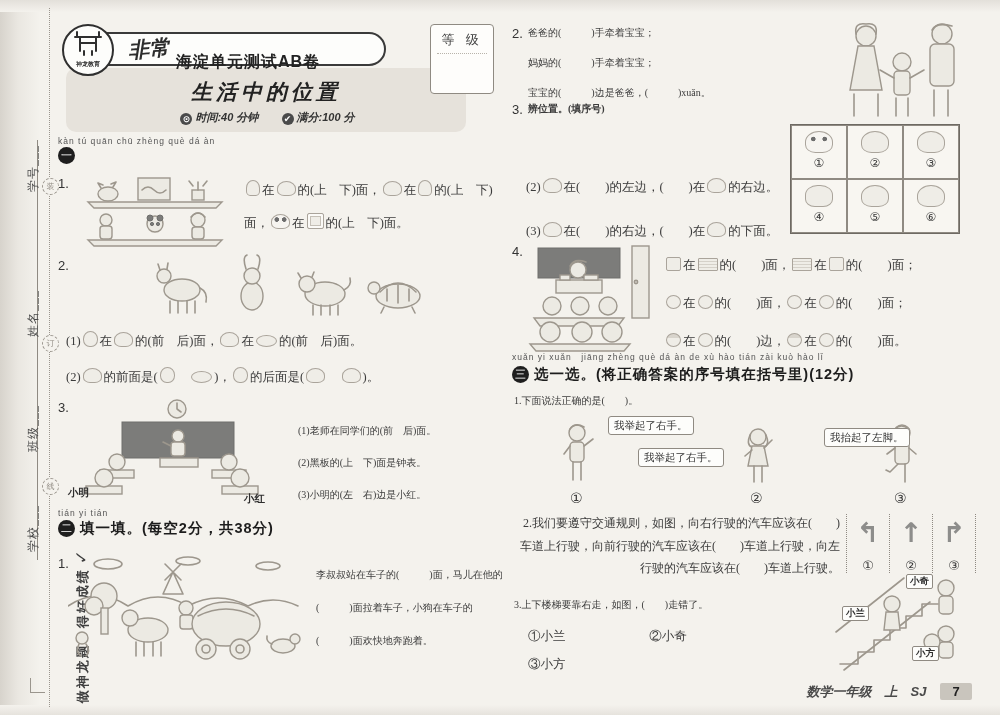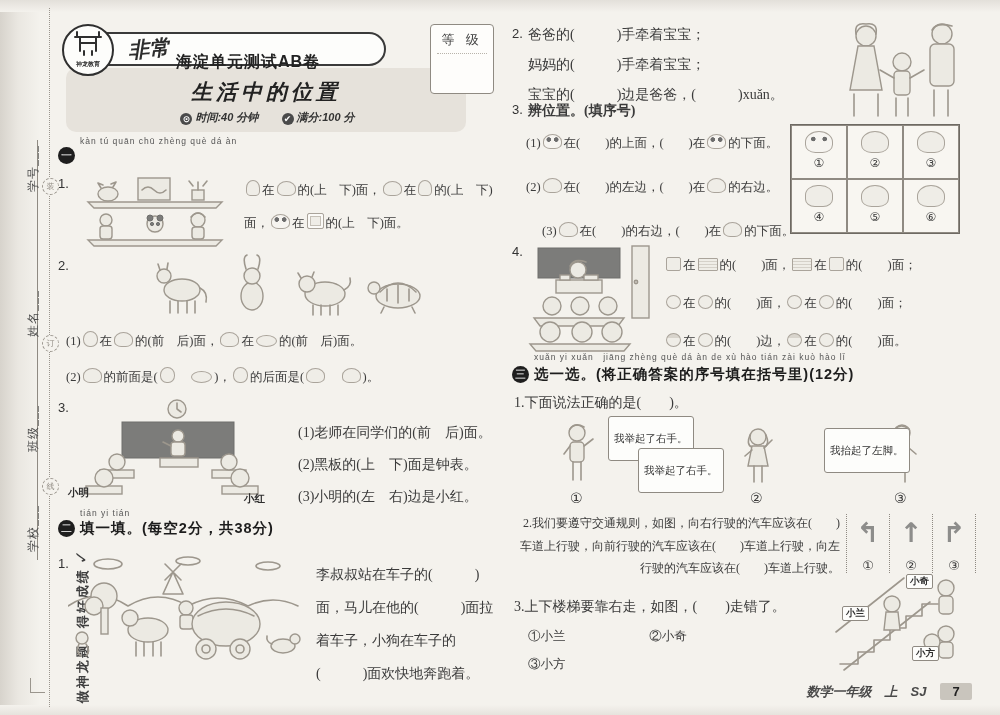--- a/index.html
+++ b/index.html
@@ -46,31 +46,31 @@
   .main-title{position:absolute;left:0;right:0;top:10px;text-align:center;font-family:"Liberation Sans",sans-serif;
         font-weight:bold;font-size:21px;letter-spacing:4px;color:#222;}
   .meta-row{position:absolute;left:0;right:0;top:42px;text-align:center;font-family:"Liberation Sans",sans-serif;
         font-size:11px;font-weight:bold;color:#333;}
   .meta-ic{display:inline-block;width:12px;height:12px;border-radius:50%;background:#4a4a4a;color:#fff;
         font-size:9px;line-height:12px;text-align:center;margin:0 3px;vertical-align:-1px;font-family:"DejaVu Sans",sans-serif;}
 
   
   .sec-head{position:absolute;left:0;}
   .pinyin{display:block;font-family:"Liberation Sans",sans-serif;font-size:8.5px;color:#555;
-        margin-left:22px;letter-spacing:1px;}
+        letter-spacing:1px;}
   .head-row{display:flex;align-items:center;margin-top:1px;}
   .sec-num{width:17px;height:17px;border-radius:50%;background:#1e1e1e;color:#fff;font-size:11px;
         line-height:17px;text-align:center;font-family:"Liberation Sans",sans-serif;flex:0 0 17px;}
   .sec-title{font-family:"Liberation Sans",sans-serif;font-weight:bold;font-size:14.5px;color:#1d1d1d;
         margin-left:5px;letter-spacing:1px;}
 
   
   .qno{position:absolute;font-size:13px;color:#333;font-family:"Liberation Sans",sans-serif;}
   .qline{position:absolute;font-size:12.5px;line-height:30px;color:#3b3b3b;}
-  .qpar{position:absolute;font-size:14px;color:#3b3b3b;}
+  .qpar{position:absolute;font-size:10px;color:#3b3b3b;}
   .lh34{line-height:33px;} .lh22{line-height:22.5px;font-size:12px;text-align:right;}
 
   
   .mini-icon{display:inline-block;width:17px;height:13px;border:1px solid #aaa49b;border-radius:60% 60% 45% 45%;
         background:#efede7;vertical-align:-2px;margin:0 2px;}
   .ic-picture-frame{width:15px;height:14px;border-radius:2px;box-shadow:inset 0 0 0 2px #fbfaf7,inset 0 0 0 3px #c5c0b7;}
   .ic-chalk-box{width:13px;height:12px;border-radius:2px;}
   .ic-books{width:18px;height:11px;border-radius:1px;background:repeating-linear-gradient(0deg,#efede7 0 2px,#d5d1c9 2px 3px);}
   .ic-panda{background:radial-gradient(circle at 28% 35%,#6d6d6d 2px,transparent 2.6px),
             radial-gradient(circle at 72% 35%,#6d6d6d 2px,transparent 2.6px),#f6f4f0;}
@@ -90,21 +90,21 @@
   .chipbox{border:1px solid #8f8a82;background:#fdfdfb;border-radius:2px;padding:0 3px;font-size:9.5px;}
 
   
   .agrid{position:absolute;display:grid;grid-template-columns:repeat(3,56px);grid-template-rows:repeat(2,54px);
         border:1.3px solid #6e6a63;background:#f8f6f1;}
   .agrid .cell{border:0.7px solid #8f8a82;text-align:center;padding-top:5px;box-sizing:border-box;}
   .cell-num{display:block;font-size:12px;color:#3b3b3b;font-family:"DejaVu Sans",sans-serif;margin-top:1px;}
 
   
   .bubble{position:absolute;border:1px solid #8f8a82;background:#fdfdfb;border-radius:3px;
-        font-size:10.5px;line-height:17px;padding:13px 5px;white-space:nowrap;color:#333;}
+        font-size:10.5px;line-height:17px;padding:0 5px;white-space:nowrap;color:#333;}
   .fig-num{position:absolute;font-size:14px;color:#3b3b3b;font-family:"DejaVu Sans",sans-serif;}
 
   
   .lanes{position:absolute;display:flex;}
   .lane{width:42px;text-align:center;border-left:1.5px dotted #8f8a82;padding-top:2px;}
   .lane:last-child{border-right:1.5px dotted #8f8a82;}
   .lane .arrow{display:block;font-family:"DejaVu Sans",sans-serif;font-size:27px;color:#8d8d8b;
         font-weight:bold;line-height:34px;}
   .lane .lnum{display:block;font-size:13px;color:#3b3b3b;font-family:"DejaVu Sans",sans-serif;margin-top:8px;}
   .optrow{position:absolute;font-size:12.5px;}
@@ -290,23 +290,22 @@
         <rect class="sketchfill" x="56" y="51" width="16" height="24" rx="4"></rect>
       <path class="sketch" d="M58 78 v18 M70 78 v18 M56 58 l-14 -8 M72 58 l14 -8"></path>
       <circle class="sketchfill" cx="104" cy="14" r="10"></circle>
         <path class="sketch" d="M94 10 q4 -8 20 -4"></path>
       <rect class="sketchfill" x="92" y="24" width="24" height="42" rx="5"></rect>
         <path class="sketch" d="M96 70 v26 M110 70 v26"></path>
     </svg>
 
     <span class="qno abs" style="left:0;top:102px">3.</span>
     <div class="qpar" style="left:16px;top:102px;font-weight:bold">辨位置。(填序号)</div>
-    <div class="qline" style="left:14px;top:128px;width:290px"><span>(1)</span><span class="mini-icon ic-panda"></span><span>在(　　)的上面，(　　)在</span><span class="mini-icon ic-panda"></span><span>的下面。</span></div>
     <div class="qline" style="left:14px;top:172px;width:290px"><span>(2)</span><span class="mini-icon ic-cow"></span><span>在(　　)的左边，(　　)在</span><span class="mini-icon ic-cow"></span><span>的右边。</span></div>
-    <div class="qline" style="left:30px;top:216px;width:290px"><span>(3)</span><span class="mini-icon ic-camel"></span><span>在(　　)的右边，(　　)在</span><span class="mini-icon ic-lion"></span><span>的下面。</span></div>
+    <div class="qline" style="left:14px;top:216px;width:290px"><span>(3)</span><span class="mini-icon ic-camel"></span><span>在(　　)的右边，(　　)在</span><span class="mini-icon ic-lion"></span><span>的下面。</span></div>
     <div class="agrid" style="left:278px;top:124px">
       <div class="cell"><span class="mini-icon big-ic ic-panda"></span><span class="cell-num">①</span></div>
       <div class="cell"><span class="mini-icon big-ic ic-cow"></span><span class="cell-num">②</span></div>
       <div class="cell"><span class="mini-icon big-ic ic-lion"></span><span class="cell-num">③</span></div>
       <div class="cell"><span class="mini-icon big-ic ic-giraffe"></span><span class="cell-num">④</span></div>
       <div class="cell"><span class="mini-icon big-ic ic-camel"></span><span class="cell-num">⑤</span></div>
       <div class="cell"><span class="mini-icon big-ic ic-elephant"></span><span class="cell-num">⑥</span></div>
     </div>
 
     <span class="qno abs" style="left:0;top:244px">4.</span>

